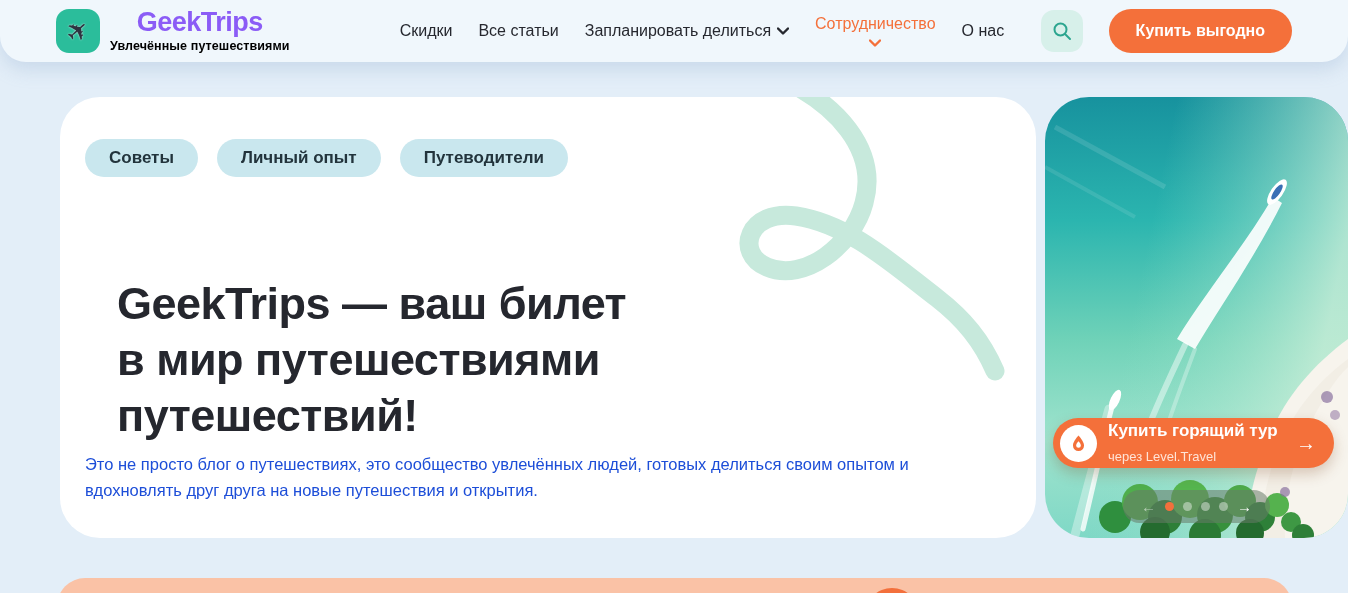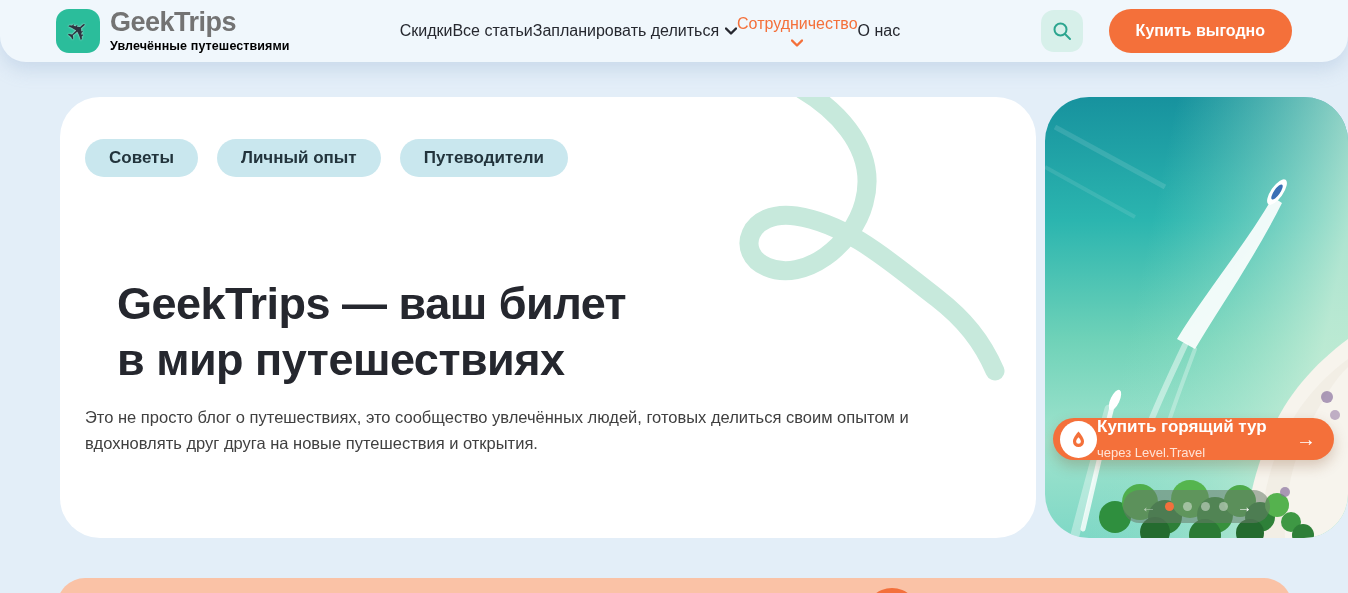--- a/index.html
+++ b/index.html
@@ -27,24 +27,24 @@
     display:flex; align-items:center; justify-content:center;
     flex:0 0 auto;
   }
   .logo-icon .plane {
     font-size:27px; color:#2E3340;
     transform:rotate(-42deg);
     text-shadow:0 0 2px rgba(255,255,255,.85);
     line-height:1;
   }
   .logo-text { display:flex; flex-direction:column; }
-  .logo-title { font-size:27px; font-weight:800; color:#737373; letter-spacing:-0.5px; line-height:1; }
+  .logo-title { font-size:27px; font-weight:800; color:#8b5cf6; letter-spacing:-0.5px; line-height:1;text-align:center; }
   .logo-tagline { font-size:12.5px; font-weight:700; color:#000000; margin-top:3px; letter-spacing:0.1px; }
 
-  nav.main-nav { display:flex; align-items:center; margin-left:110px; }
+  nav.main-nav { display:flex; align-items:center; gap:26px; margin-left:110px; }
   nav.main-nav a {
     font-size:16px; color:#26282F; text-decoration:none; font-weight:500;
     display:flex; align-items:center; gap:6px; cursor:pointer; white-space:nowrap;
   }
   nav.main-nav a.accent { color:#F4703A;flex-direction:column; }
   .chev { width:12px; height:8px; display:inline-block; }
   .chev polyline { fill:none; stroke:#26282F; stroke-width:2.4; stroke-linecap:round; stroke-linejoin:round; }
   a.accent .chev polyline { stroke:#F4703A; }
 
   .header-actions { margin-left:auto; display:flex; align-items:center; gap:26px; }
@@ -79,38 +79,38 @@
   }
 
   h1.hero-title {
     margin-top:99px; position:relative; z-index:2;
     font-size:45px; line-height:56px; font-weight:800;
     color:#25272E; letter-spacing:-0.5px;margin-left:32px;
   }
   h1.hero-title span { display:block; }
 
   p.hero-desc {
-    margin-top:16px; position:relative; z-index:2;
-    font-size:16.5px; line-height:26px; color:#404040;
+    margin-top:7px; position:relative; z-index:2;
+    font-size:16.5px; line-height:26px; color:#1d4ed8;
     max-width:845px; font-weight:400;
   }
 
   
   .promo-card {
     position:relative; margin-left:9px;
     width:303px; height:441px;
     border-radius:44px; overflow:hidden;
     flex:0 0 auto;
   }
   .promo-card svg.scene { position:absolute; inset:0; display:block; }
 
   .hot-tour {
-    position:absolute; left:8px; top:321px; width:281px; height:42px;
+    position:absolute; left:8px; top:321px; width:281px; height:50px;
     background:#F4703A; border-radius:25px;
-    display:flex; align-items:center; padding:0 18px 0 7px; 
+    display:flex; align-items:center; padding:0 18px 0 7px; gap:11px;
     cursor:pointer; text-decoration:none;
     box-shadow:0 6px 14px rgba(120,60,20,0.25);
   }
   .flame-circle {
     width:37px; height:37px; border-radius:50%; background:#fff;
     display:flex; align-items:center; justify-content:center; flex:0 0 auto;
   }
   .ht-text { display:flex; flex-direction:column; line-height:1.15; }
   .ht-title { color:#fff; font-size:17px; font-weight:700; }
   .ht-sub { color:#FFE3D6; font-size:13px; font-weight:400; margin-top:10px; }
@@ -195,21 +195,22 @@
     </svg>
 
     <div class="tags">
       <div class="tag">Советы</div>
       <div class="tag">Личный опыт</div>
       <div class="tag">Путеводители</div>
     </div>
 
     <h1 class="hero-title">
       <span>GeekTrips — ваш билет</span>
-      <span>в мир путешествиях</span>
+      <span>в мир путешествиями</span>
+      <span>путешествий!</span>
     </h1>
 
     <p class="hero-desc">Это не просто блог о путешествиях, это сообщество увлечённых людей, готовых делиться своим опытом и вдохновлять друг друга на новые путешествия и открытия.</p>
   </section>
 
   <aside class="promo-card">
     <svg class="scene" width="303" height="441" viewBox="0 0 303 441">
       <defs>
         <linearGradient id="sea" x1="0" y1="0" x2="0" y2="1">
           <stop offset="0" stop-color="#17929E"></stop>

